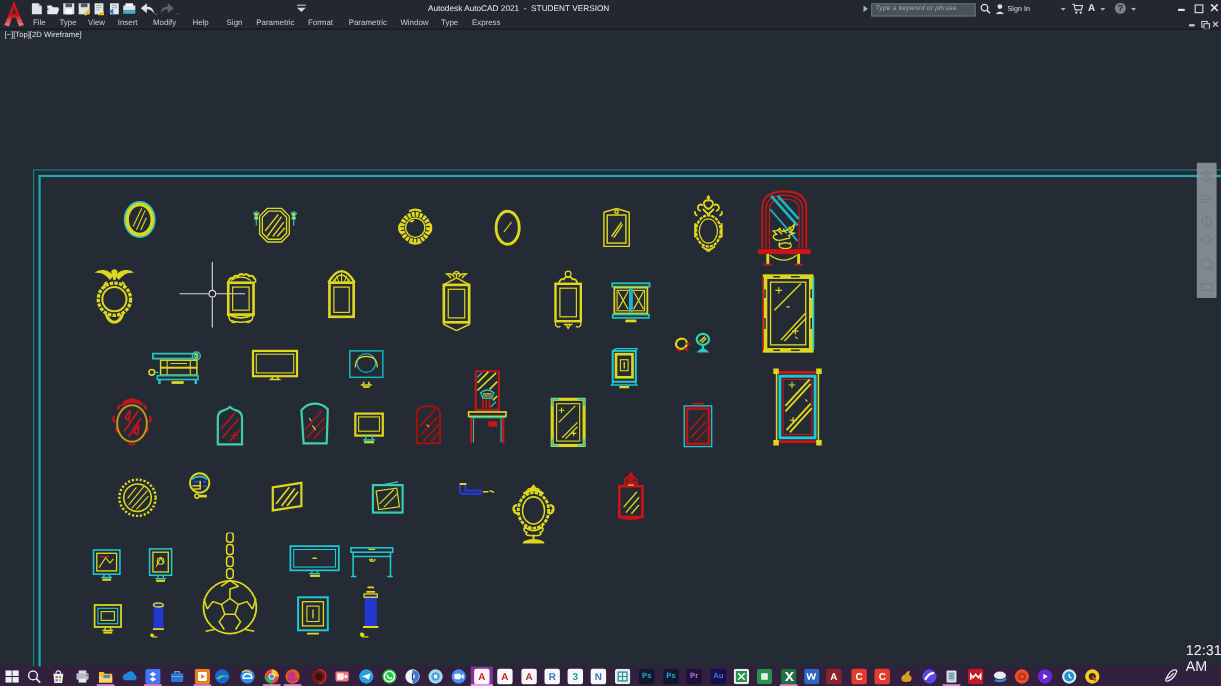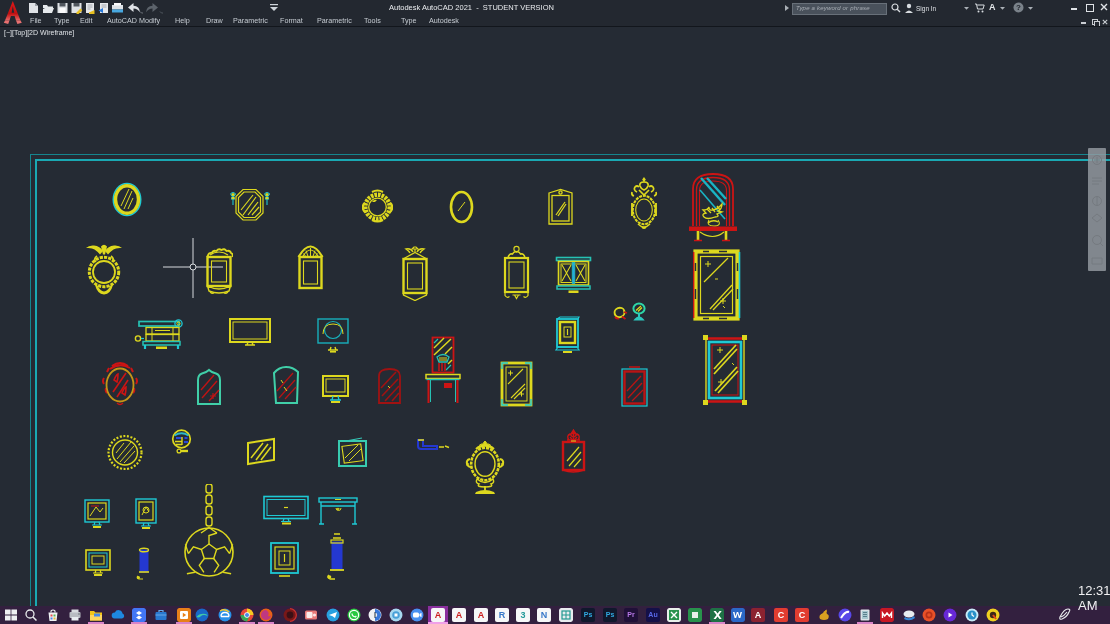--- a/index.html
+++ b/index.html
@@ -113,31 +113,31 @@
       </svg>
     <div style="position:absolute;left:1081px;top:22px;width:5px;height:1.5px;background:#c9cdd2"></div>
     <div style="position:absolute;left:1092px;top:19px;width:4px;height:4px;border:1px solid #c9cdd2"></div>
     <div style="position:absolute;left:1094px;top:21px;width:4px;height:4px;border:1px solid #c9cdd2;background:#232830"></div>
     <svg style="position:absolute;left:1102px;top:19px" width="6" height="6" viewBox="0 0 6 6">
         <path d="M.8 .8 L5.2 5.2 M5.2 .8 L.8 5.2" stroke="#c9cdd2" stroke-width="1.1"></path>
       </svg>
 
     <div class="mn" style="left:30px">File</div>
     <div class="mn" style="left:54px">Type</div>
-    <div class="mn" style="left:80px">Edit</div>
-    <div class="mn" style="left:107px">AutoCAD</div>
+    <div class="mn" style="left:80px">View</div>
+    <div class="mn" style="left:107px">Insert</div>
     <div class="mn" style="left:139px">Modify</div>
     <div class="mn" style="left:175px">Help</div>
-    <div class="mn" style="left:206px">Draw</div>
+    <div class="mn" style="left:206px">Sign</div>
     <div class="mn" style="left:233px">Parametric</div>
     <div class="mn" style="left:280px">Format</div>
     <div class="mn" style="left:317px">Parametric</div>
-    <div class="mn" style="left:364px">Tools</div>
+    <div class="mn" style="left:364px">Window</div>
     <div class="mn" style="left:401px">Type</div>
-    <div class="mn" style="left:429px">Autodesk</div>
+    <div class="mn" style="left:429px">Express</div>
   </div>
   <div id="vplabel">[−][Top][2D Wireframe]</div>
   <div id="objs">
 
   <svg class="obj" style="left:112px;top:182px" width="30" height="35" viewBox="0 0 30 35">
     <ellipse cx="15" cy="17.5" rx="13.7" ry="16" fill="none" stroke="#1ec9d4" stroke-width="1.6"></ellipse>
     <ellipse cx="15" cy="17.5" rx="11.5" ry="13.8" fill="none" stroke="#ddd81e" stroke-width="3.4"></ellipse>
     <g stroke="#ddd81e" stroke-width="1">
       <line x1="9" y1="24" x2="17" y2="7"></line>
           <line x1="12" y1="27" x2="20" y2="9"></line>

